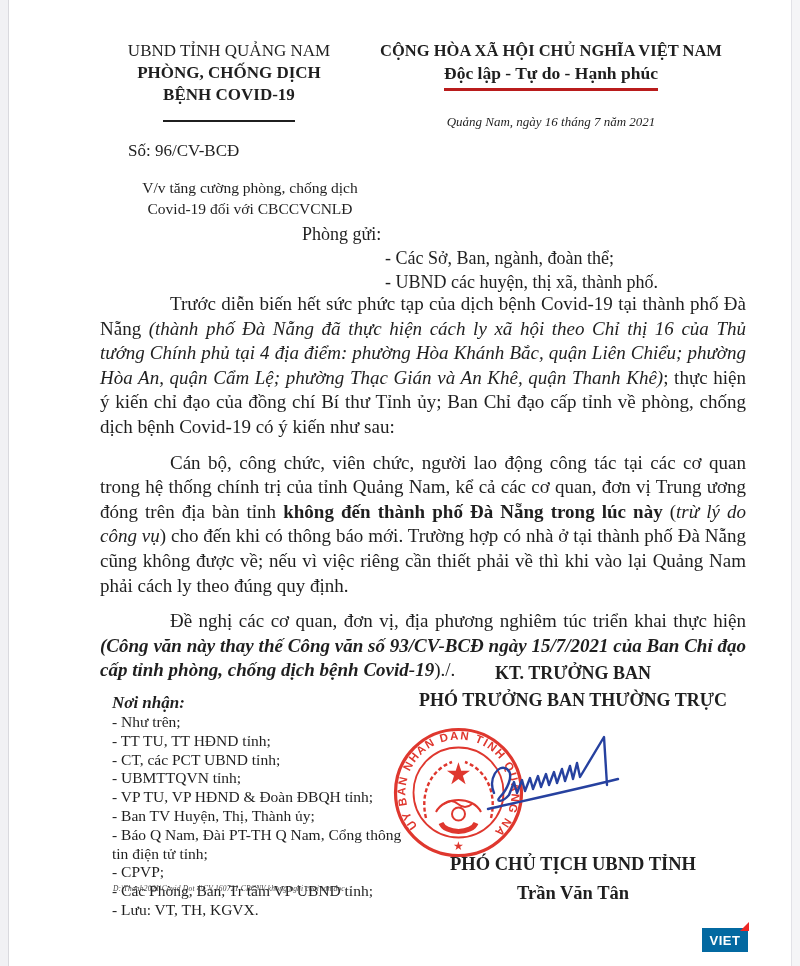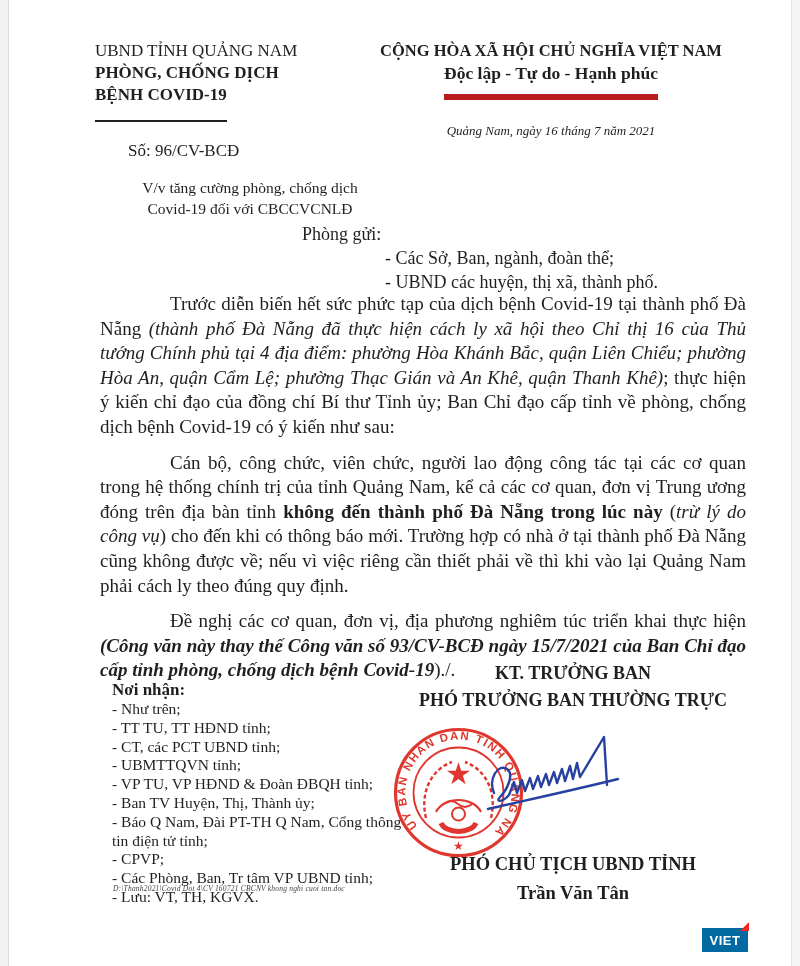--- a/index.html
+++ b/index.html
@@ -9,32 +9,32 @@
     background:#ffffff; overflow:hidden;
     font-family:"Liberation Serif","DejaVu Serif",serif;
     color:#1f1f1f;
   }
   .edge-left { position:absolute; left:0; top:0; width:9px; height:100%;
     background:#f1f1f4; border-right:1px solid #d9d9de; }
   .edge-right { position:absolute; right:0; top:0; width:9px; height:100%;
     background:#f5f5f7; border-left:1px solid #e2e2e7; }
 
   
-  .hdr-left { position:absolute; left:95px; top:40px; width:268px; text-align:left; }
+  .hdr-left { position:absolute; left:95px; top:40px; width:268px; text-align:center; }
   .hdr-left .org-parent { font-size:17px; line-height:22px; }
   .hdr-left .org-line { font-size:17px; line-height:22px; font-weight:bold; }
   .hdr-left .org-last { display:inline-block; border-bottom:2px solid #1f1f1f; padding-bottom:14px; }
   .doc-number { position:absolute; left:128px; top:141px; font-size:17px; }
   .subject { position:absolute; left:125px; top:177px; width:250px;
     font-size:15.5px; line-height:21px; text-align:center; }
 
   .hdr-right { position:absolute; left:355px; top:40px; width:392px; text-align:center; }
   .hdr-right .motto1 { font-size:16.5px; font-weight:bold; line-height:21px; }
   .hdr-right .motto2 { display:inline-block; font-size:17.5px; font-weight:bold;
-    border-bottom:6px solid #b91c1c; padding-bottom:10px; margin-top:2px; }
+    border-bottom:3px solid #b91c1c; padding-bottom:4px; margin-top:2px; }
   .hdr-right .place-date { font-size:13px; font-style:italic; margin-top:23px; }
 
   
   .salutation-label { position:absolute; left:302px; top:224px; font-size:18px; }
   .recipient-lines { position:absolute; left:385px; top:246px; font-size:18px; line-height:24px; }
 
   
   .body-text { position:absolute; left:100px; top:292px; width:646px;
     font-size:19px; line-height:24.6px; text-align:justify; }
   .body-text p { text-indent:70px; }
@@ -48,21 +48,21 @@
   .sign-head { position:absolute; left:400px; top:660px; width:346px;
     text-align:center; font-size:18px; font-weight:bold; line-height:27px; }
   .sign-footer { position:absolute; left:400px; top:850px; width:346px;
     text-align:center; font-size:18.5px; font-weight:bold; line-height:29px; }
 
   .stamp { position:absolute; left:392px; top:726px; width:133px; height:133px; }
   .signature { position:absolute; left:478px; top:729px; width:150px; height:88px; }
 
   
   .noi-nhan { position:absolute; left:112px; top:680px; width:300px; }
-  .noi-nhan .nn-label { font-size:17px; font-weight:bold; line-height:20px; }
+  .noi-nhan .nn-label { font-size:17px; font-weight:bold; font-style:italic; line-height:20px;margin-top:13px; }
   .noi-nhan .list-line { font-size:15.5px; line-height:18.8px; }
   .doc-path { position:absolute; left:113px; top:884px; font-size:7.5px;
     font-style:italic; color:#444; letter-spacing:0.2px; }
 
   
   .viet-badge { position:absolute; left:702px; top:928px; width:46px; height:24px;
     background:#0369a1; border-radius:0; color:#ffffff;
     font-family:"Liberation Sans","DejaVu Sans",sans-serif;
     font-weight:bold; font-size:13px; letter-spacing:0.5px;
     display:flex; align-items:center; justify-content:center; }

